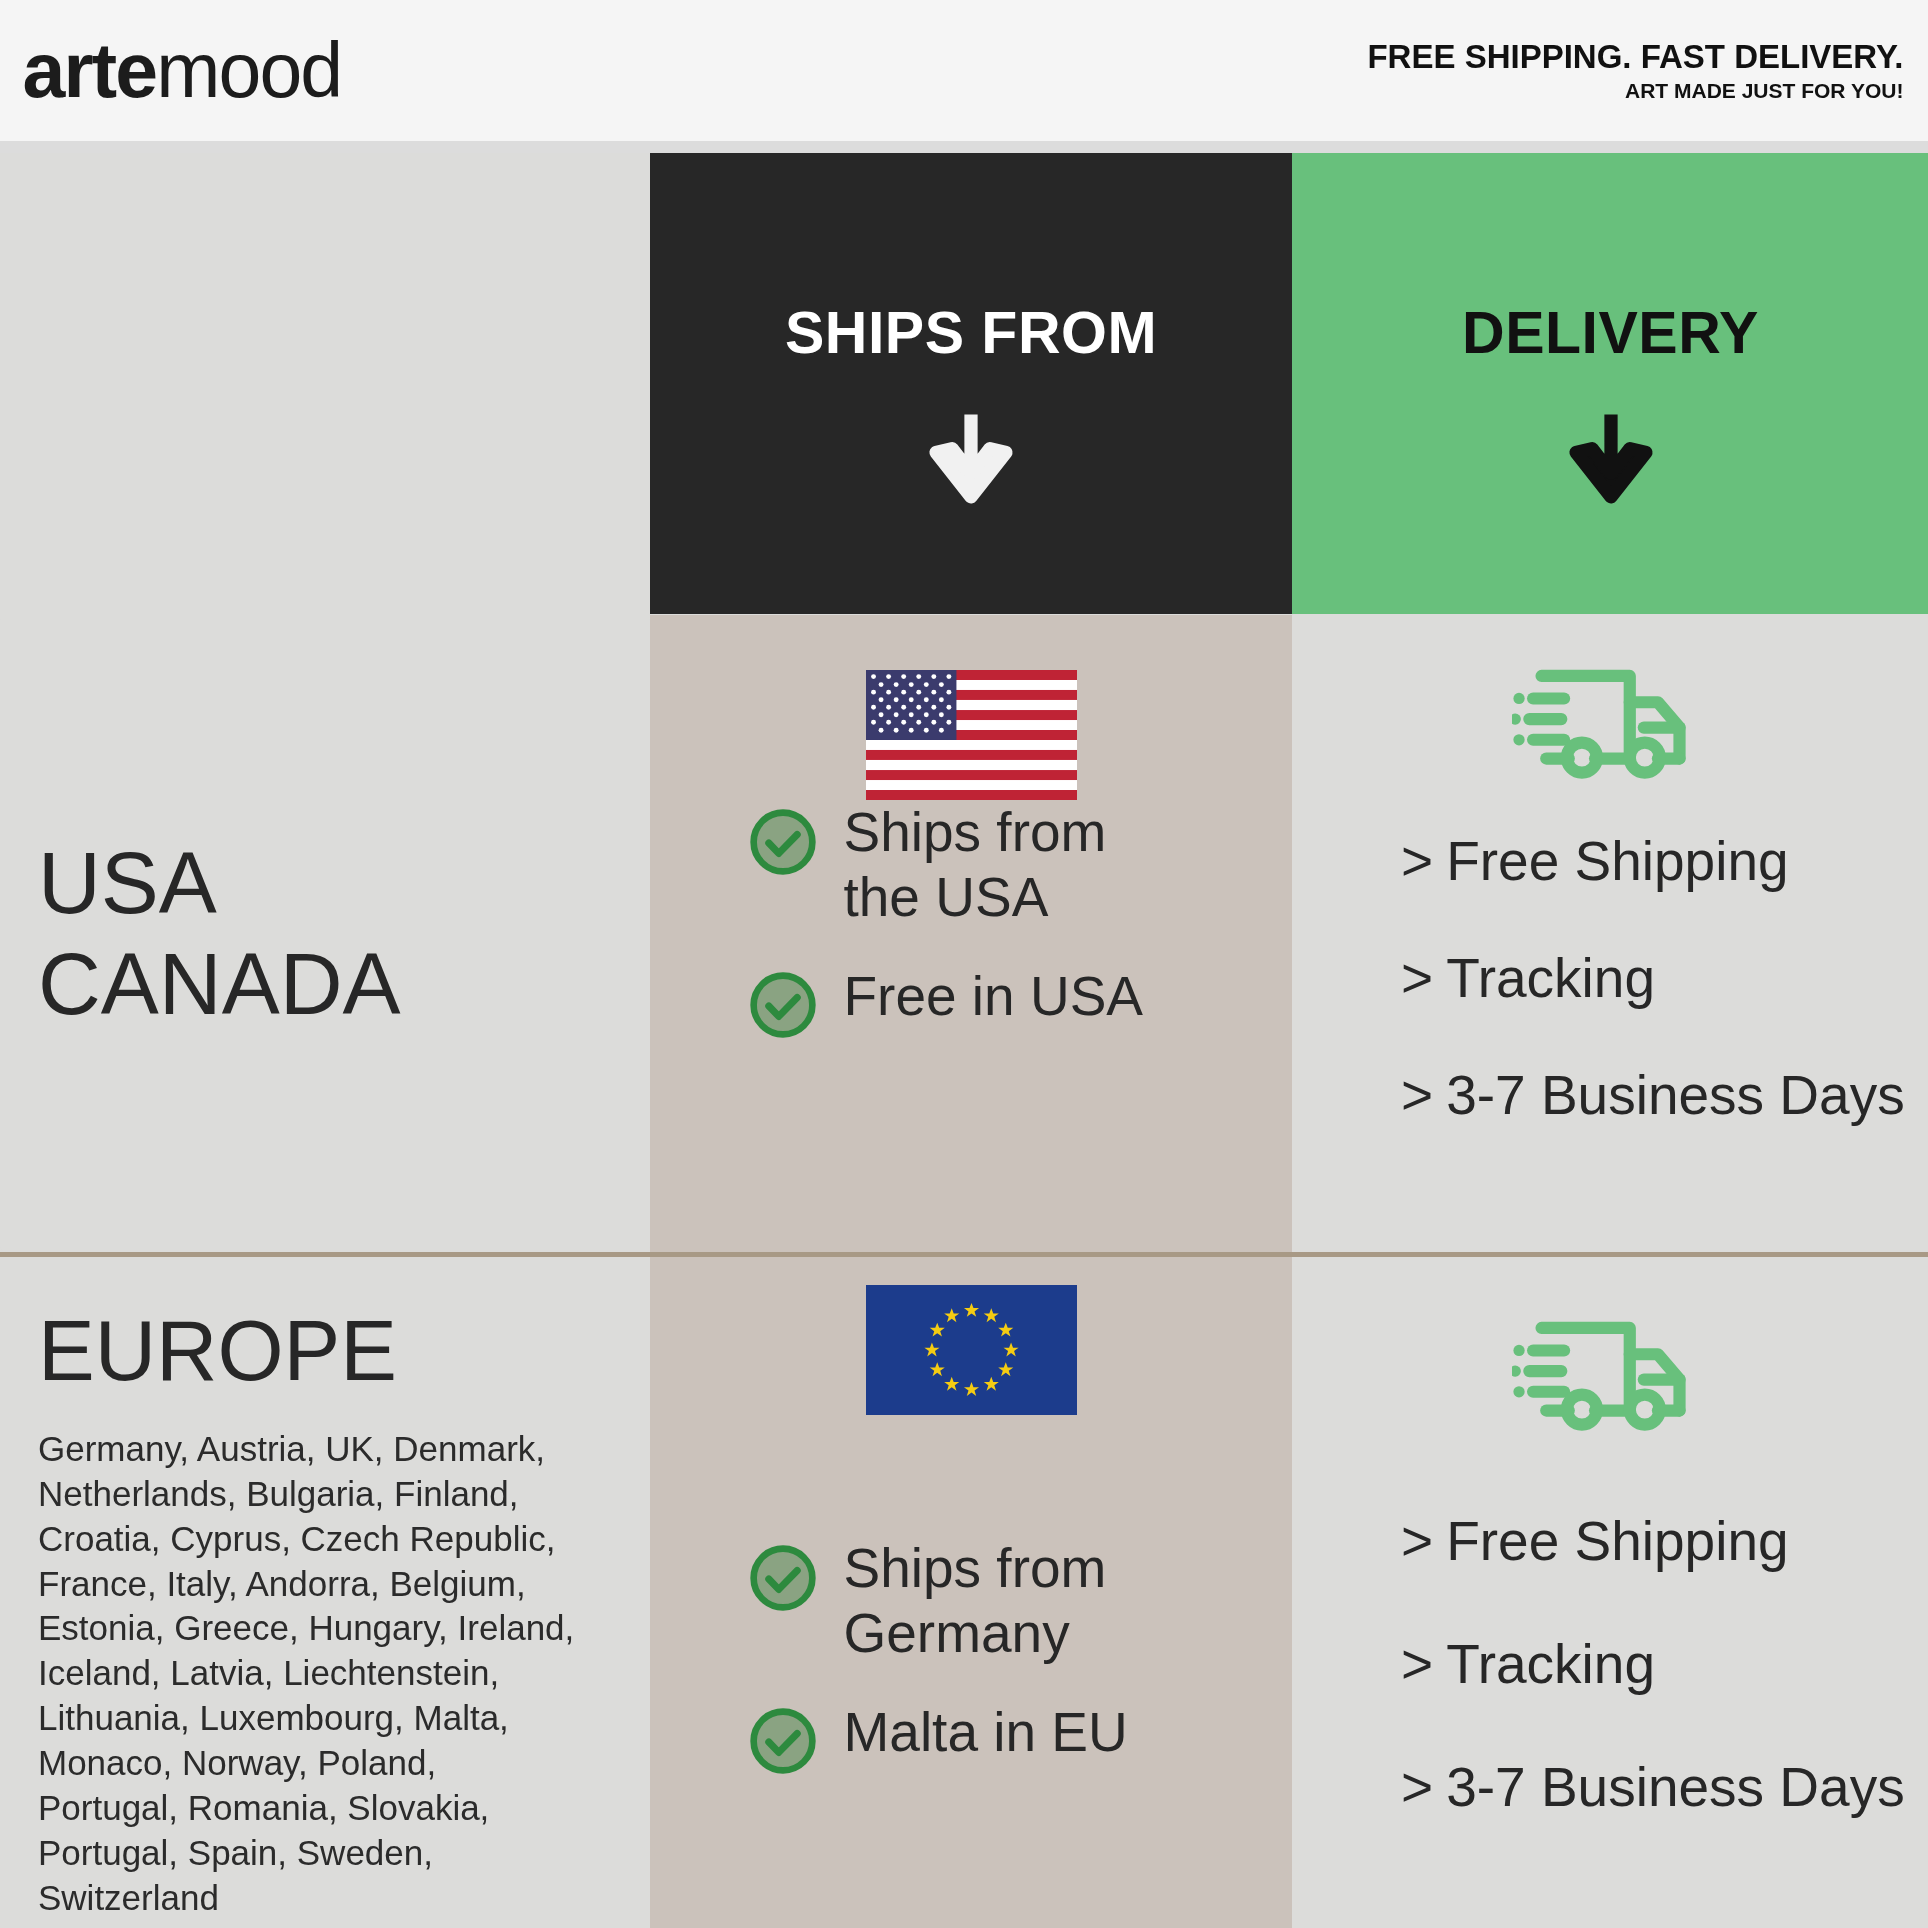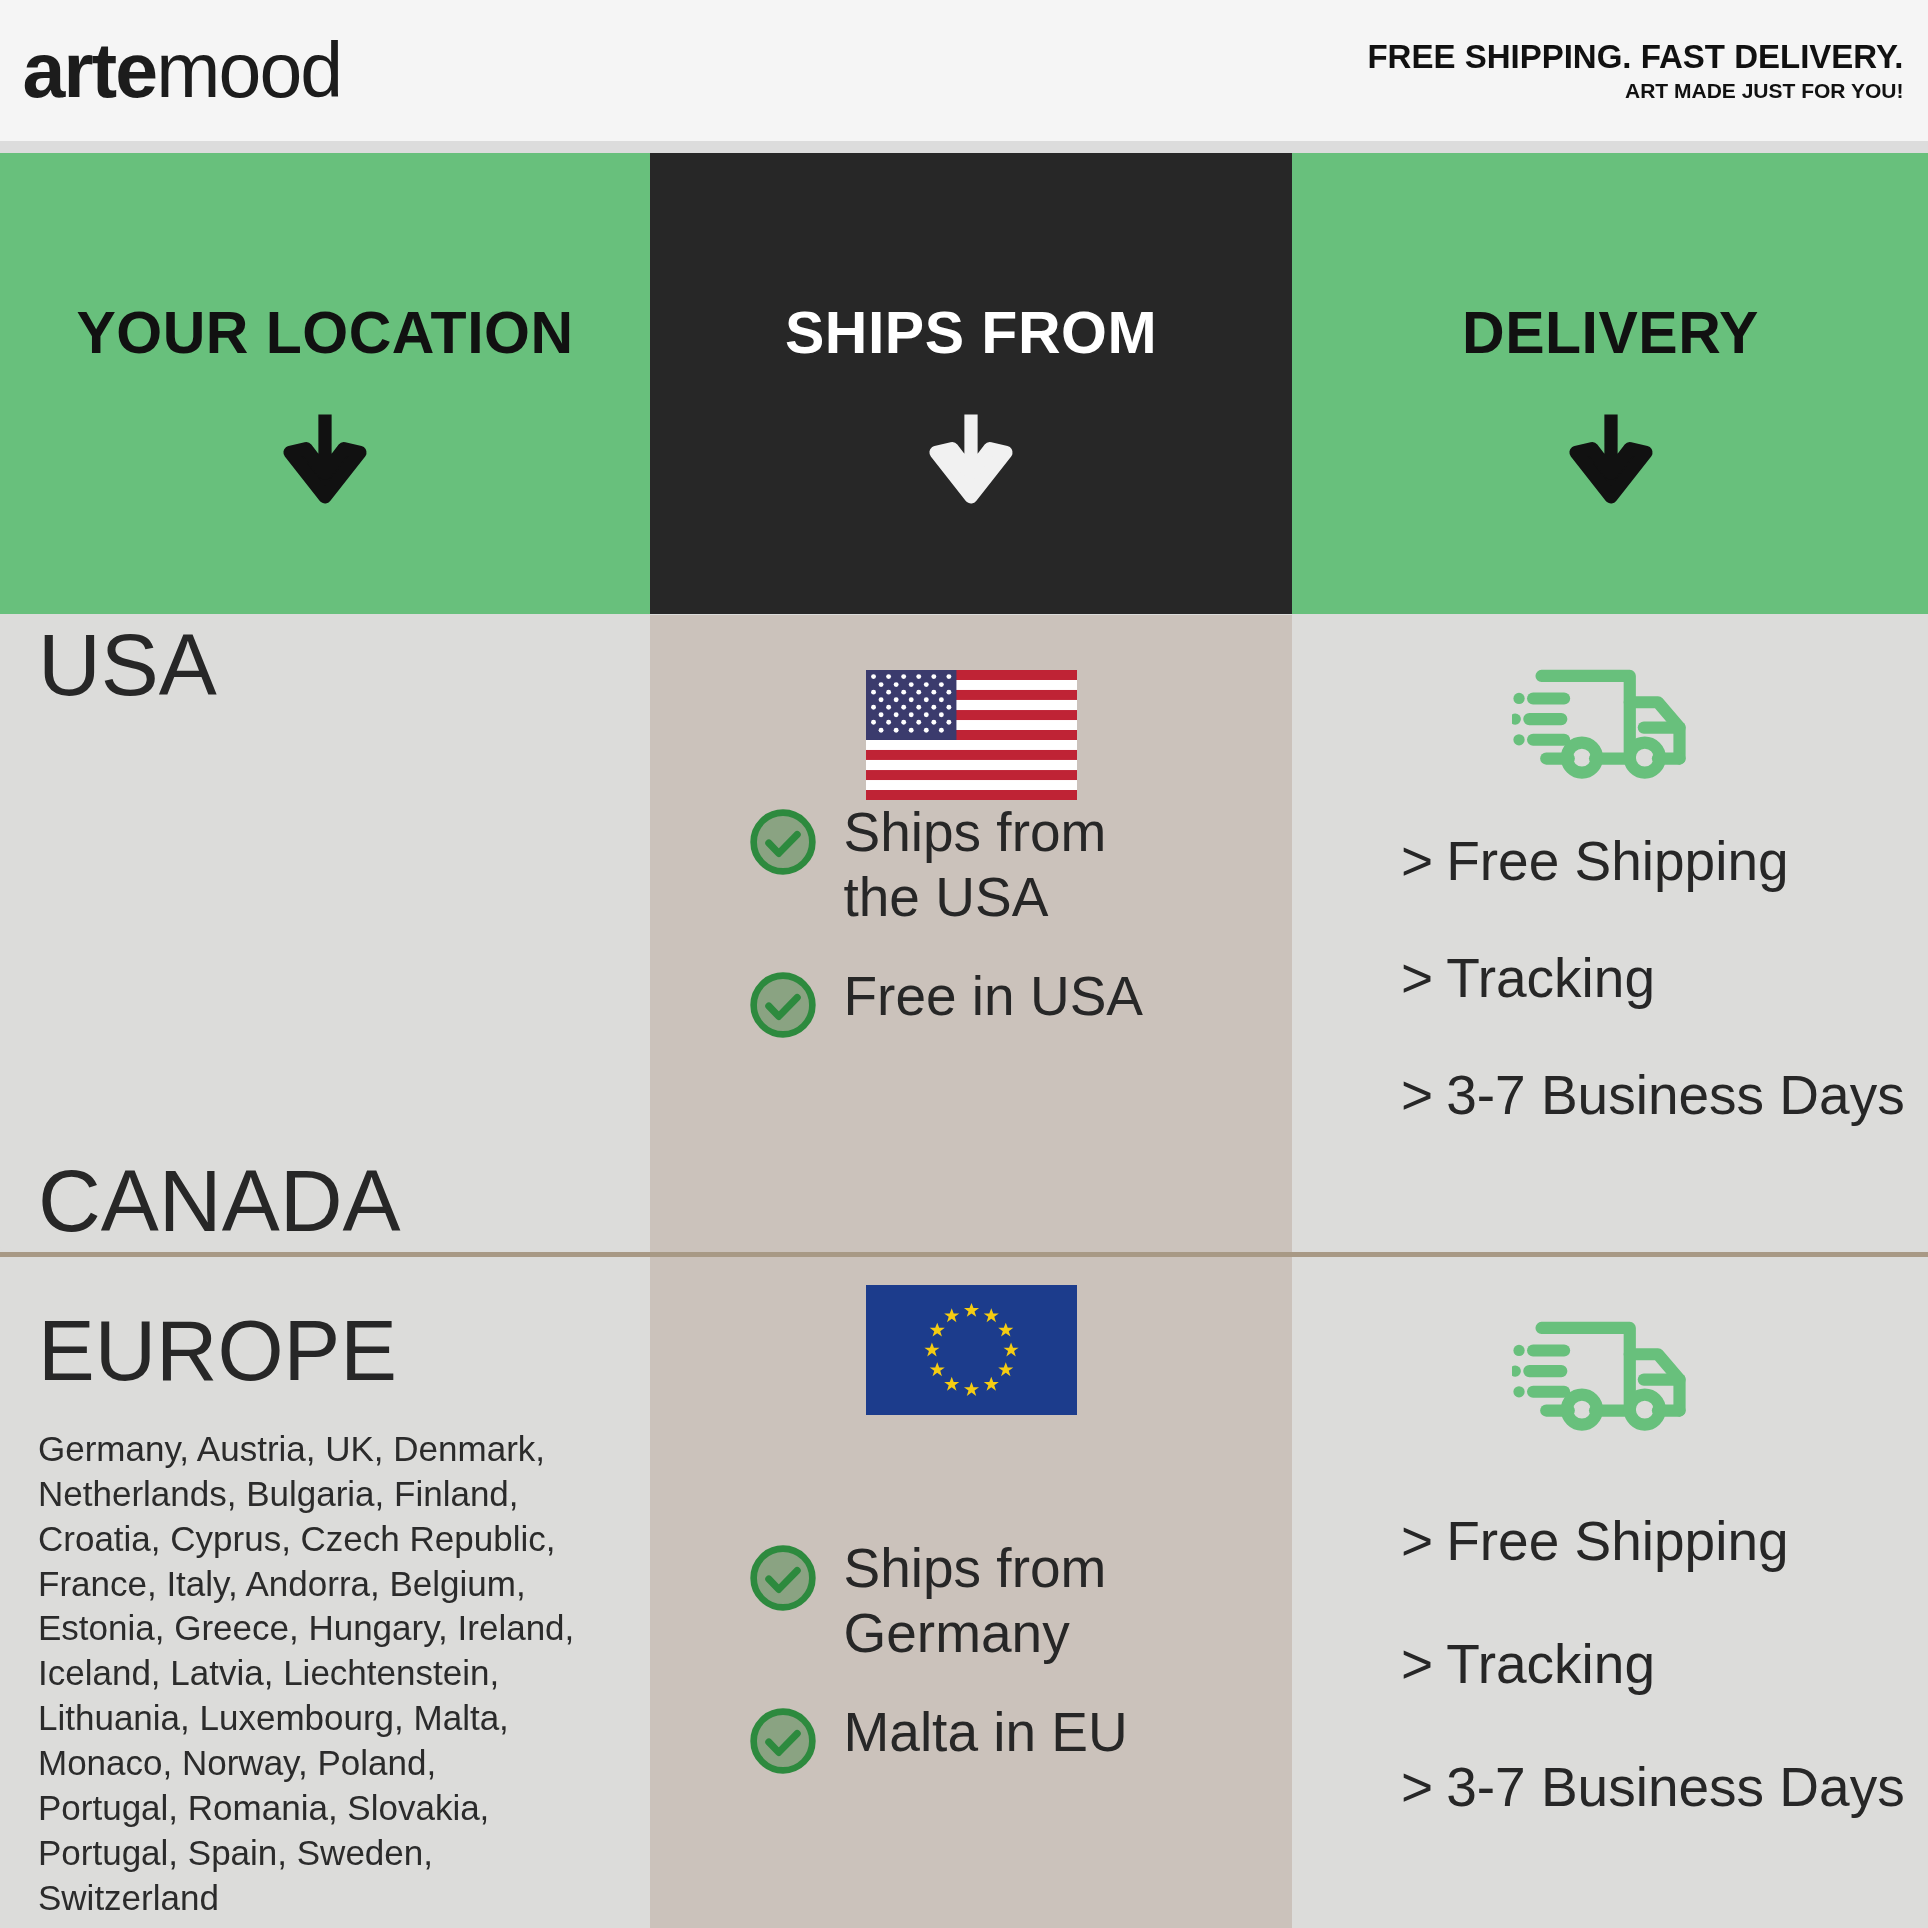--- a/index.html
+++ b/index.html
@@ -46,21 +46,21 @@
   .rline1 { top:637px; }
 
   .cell { position:absolute; }
   .col1 { left:0; width:650px; background:#dcdcda; }
   .col2 { left:650px; width:642px; background:#cbc2bb; }
   .col3 { left:1292px; width:637px; background:#dcdcda; }
   .rowA { top:0; height:637px; }
   .rowB { top:642px; height:671px; }
 
   
-  .loc-a { padding:0 0 0 38px; display:flex; flex-direction:column; justify-content:space-between;border-radius:6px; }
+  .loc-a { padding:0 0 0 38px; display:flex; flex-direction:column; justify-content:center;border-radius:6px; }
   .loc-name { font-size:87px; font-weight:300; color:#272727; line-height:1.16; letter-spacing:0px; }
   .loc-b { padding:45px 0 0 38px; }
   .loc-b .loc-name { font-size:85px; }
   .country-list { margin-top:26px; font-size:35px; font-weight:400; color:#2b2b2b; line-height:1.285; }
   .country-list div { white-space:nowrap; }
 
   
   .ship-a { display:flex; flex-direction:column; align-items:center; padding-top:55px; }
   .ship-b { display:flex; flex-direction:column; align-items:center; padding-top:28px; }
   .flagbox { width:211px; height:130px; position:relative; overflow:hidden; flex:none; }
@@ -91,28 +91,20 @@
     <div class="logo"><span class="b">arte</span><span class="r">mood</span></div>
     <div class="tagwrap">
       <div class="tag1">FREE SHIPPING. FAST DELIVERY.</div>
       <div class="tag2">ART MADE JUST FOR YOU!</div>
     </div>
   </div>
   <div class="topdivider"></div>
 
   <div class="headband">
 
-    <div class="hb-col hb-green hb-c1">
-      <div class="hb-title">YOUR LOCATION</div>
-      <div class="arrow">
-        <svg width="104" height="104" viewBox="0 0 110 110">
-          <path d="M55 8 L55 70 M55 95 L18 48 L35 44 L55 70 L75 44 L92 48 Z" fill="#111" stroke="#111" stroke-width="14" stroke-linejoin="round" stroke-linecap="butt"></path>
-        </svg>
-      </div>
-    </div>
 
     <div class="hb-col hb-dark hb-c2">
       <div class="hb-title">SHIPS FROM</div>
       <div class="arrow">
         <svg width="104" height="104" viewBox="0 0 110 110">
           <path d="M55 8 L55 70 M55 95 L18 48 L35 44 L55 70 L75 44 L92 48 Z" fill="#f1f1f1" stroke="#f1f1f1" stroke-width="14" stroke-linejoin="round"></path>
         </svg>
       </div>
     </div>
 

